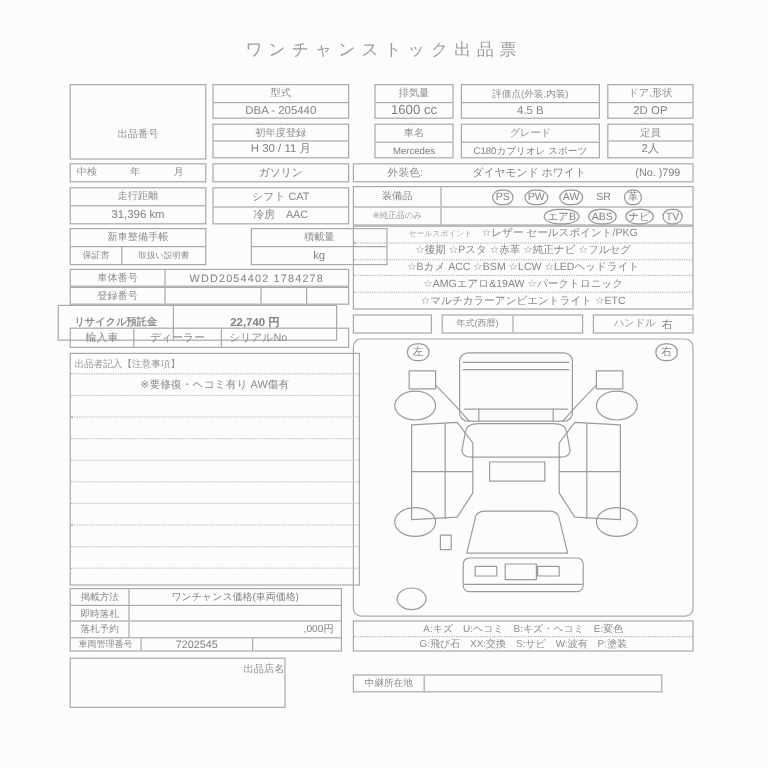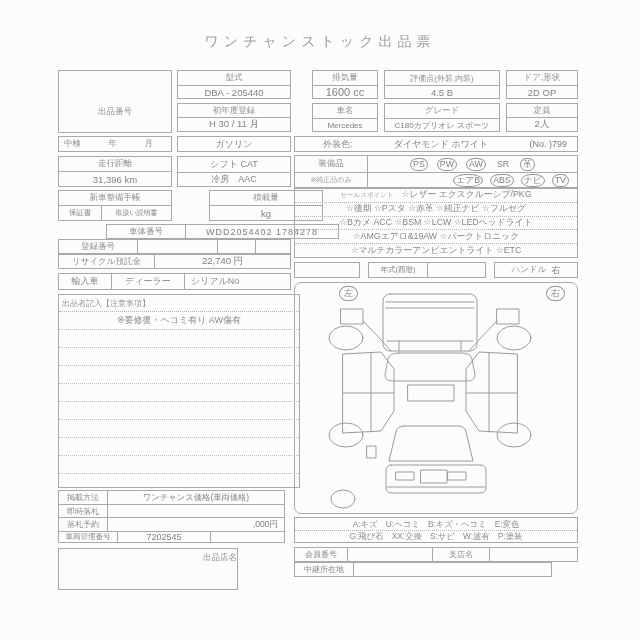--- a/index.html
+++ b/index.html
@@ -76,33 +76,33 @@
       <div class="cen br" style="width:42px;height:100%;font-size:7.5px;">保証書</div>
       <div class="cen" style="flex:1;height:100%;font-size:7px;">取扱い説明書</div>
     </div>
   </div>
 
   <div class="abs b col" style="left:177px;top:190px;width:114px;height:31px;margin-left:32px;">
     <div class="fg-h">積載量</div>
     <div class="fg-v">kg</div>
   </div>
 
-  <div class="abs b row" style="left:58px;top:224px;width:233px;height:15px;margin-left:48px;">
+  <div class="abs b row" style="left:58px;top:224px;width:233px;height:15px;">
     <div class="cen br lbl" style="width:78px;height:100%;">車体番号</div>
     <div class="cen" style="flex:1;height:100%;font-size:9px;letter-spacing:1px;color:#7f7f7f;">WDD2054402 1784278</div>
   </div>
 
   <div class="abs b row" style="left:58px;top:239px;width:233px;height:15px;">
     <div class="cen br lbl" style="width:78px;height:100%;">登録番号</div>
     <div style="width:79px;height:100%;" class="br"></div>
     <div style="width:37px;height:100%;" class="br"></div>
     <div style="flex:1;height:100%;"></div>
   </div>
 
-  <div class="abs b row" style="left:58px;top:254px;width:233px;height:15px;">
+  <div class="abs b row" style="left:48px;top:254px;width:233px;height:30px;font-weight:bold;">
     <div class="cen br lbl" style="width:95px;height:100%;">リサイクル預託金</div>
     <div class="cen val" style="flex:1;height:100%;">22,740 円</div>
   </div>
 
   <div class="abs b row" style="left:58px;top:273px;width:233px;height:17px;">
     <div class="cen br" style="width:52px;height:100%;font-size:9px;">輸入車</div>
     <div class="cen br" style="width:72px;height:100%;font-size:9px;">ディーラー</div>
     <div class="row" style="flex:1;height:100%;font-size:9px;padding-left:6px;">シリアルNo</div>
   </div>
 
@@ -198,21 +198,21 @@
           <span class="eq circ">ABS</span>
           <span class="eq circ">ナビ</span>
           <span class="eq circ">TV</span>
         </div>
     </div>
   </div>
 
   <div class="abs b col sp-wrap" style="left:294px;top:188px;width:284px;height:70px;">
     <div>
         <span style="font-size: 6.5px; color: rgb(165, 165, 165); margin-right: 8px;">セールスポイント</span>
-        <span>☆レザー エクスクルーシブ/PKG</span>
+        <span>☆レザー セールスポイント/PKG</span>
       </div>
   <div>☆後期 ☆Pスタ ☆赤革 ☆純正ナビ ☆フルセグ</div>
       <div>☆Bカメ ACC ☆BSM ☆LCW ☆LEDヘッドライト</div>
       <div>☆AMGエアロ&amp;19AW ☆パークトロニック</div>
       <div>☆マルチカラーアンビエントライト ☆ETC</div>
     </div>
 
   <div class="abs b" style="left:294px;top:262px;width:66px;height:16px;"></div>
 
   <div class="abs b row" style="left:368px;top:262px;width:118px;height:16px;">
@@ -270,25 +270,19 @@
 
       <ellipse cx="42" cy="208" rx="12" ry="9"></ellipse>
     </svg>
   </div>
 
   <div class="abs b col" style="left:294px;top:517px;width:284px;height:26px;">
     <div class="cen dotb" style="height:13px;font-size:8.3px;color:#8c8c8c;">A:キズ　U:ヘコミ　B:キズ・ヘコミ　E:変色</div>
     <div class="cen" style="flex:1;font-size:8.3px;color:#8c8c8c;">G:飛び石　XX:交換　S:サビ　W:波有　P:塗装</div>
   </div>
 
-  <div class="abs b row" style="left:294px;top:547px;width:284px;height:15px;">
-    <div class="cen br" style="width:52px;height:100%;font-size:8px;">会員番号</div>
-    <div class="br" style="width:84px;height:100%;"></div>
-    <div class="cen br" style="width:56px;height:100%;font-size:8px;">支店名</div>
-    <div style="flex:1;height:100%;"></div>
-  </div>
 
   <div class="abs b row" style="left:294px;top:562px;width:258px;height:15px;">
     <div class="cen br" style="width:58px;height:100%;font-size:8px;">中継所在地</div>
     <div style="flex:1;height:100%;"></div>
   </div>
 
 </div>
 
 </body></html>

